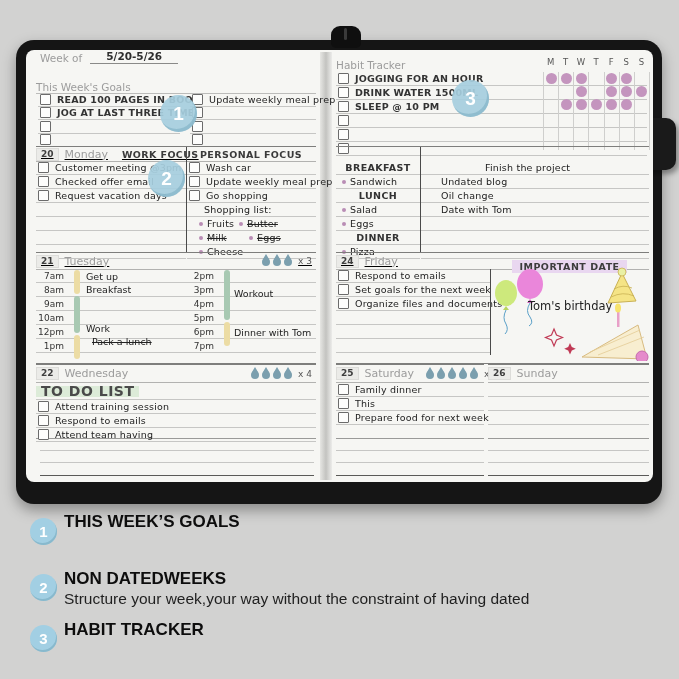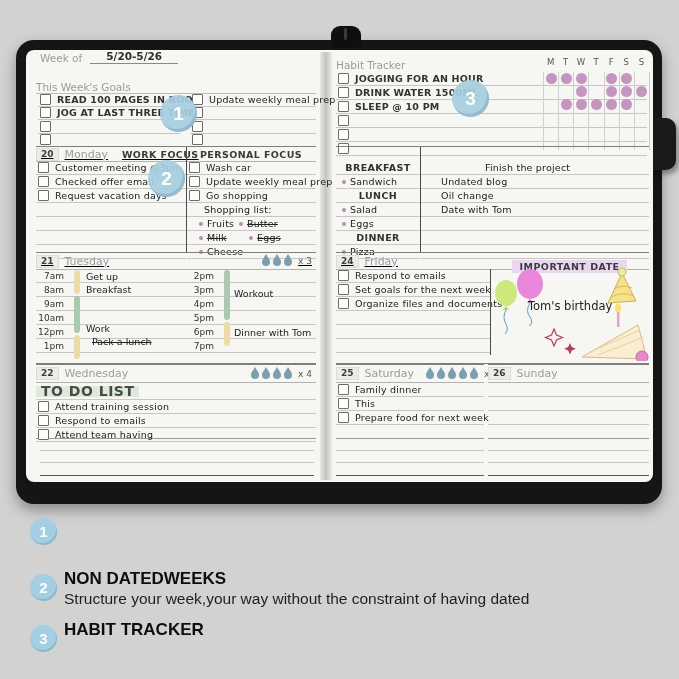--- a/index.html
+++ b/index.html
@@ -558,20 +558,21 @@
   <div class="hairline" style="left:6px;width:148px;top:400px;"></div>
   <div class="hairline" style="left:158px;width:161px;top:400px;"></div>
   <div class="hairline" style="left:6px;width:148px;top:412px;"></div>
   <div class="hairline" style="left:158px;width:161px;top:412px;"></div>
   <div class="darkline" style="left:6px;width:148px;top:425px;"></div>
   <div class="darkline" style="left:158px;width:161px;top:425px;"></div>
 </div>
 
 <div id="annotations">
   <div class="abadge" style="left:30px;top:518px;position:fixed;">1</div>
+  <span class="atitle" style="top:7px;">THIS WEEK’S GOALS</span>
 
   <div class="abadge" style="left:30px;top:574px;position:fixed;">2</div>
   <span class="atitle" style="top:64px;">NON DATEDWEEKS</span>
   <span class="adesc" style="top:85px;">Structure your week,your way without the constraint of having dated</span>
 
   <div class="abadge" style="left:30px;top:625px;position:fixed;">3</div>
   <span class="atitle" style="top:115px;">HABIT TRACKER</span>
 </div>
 
 </body></html>

